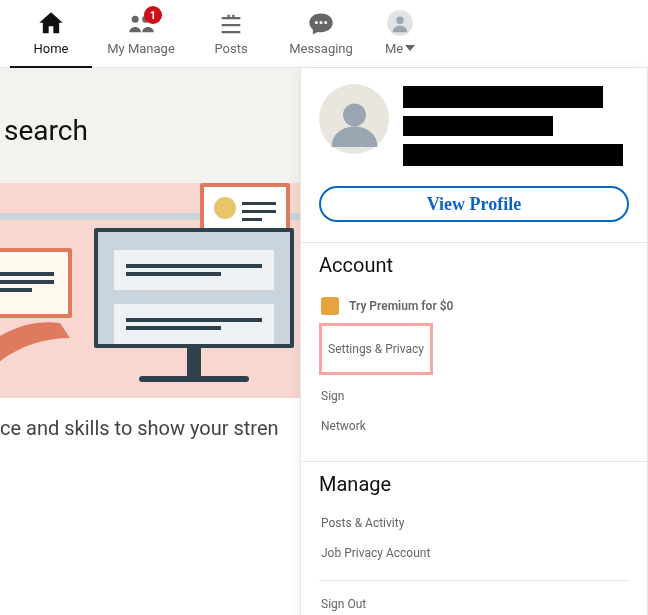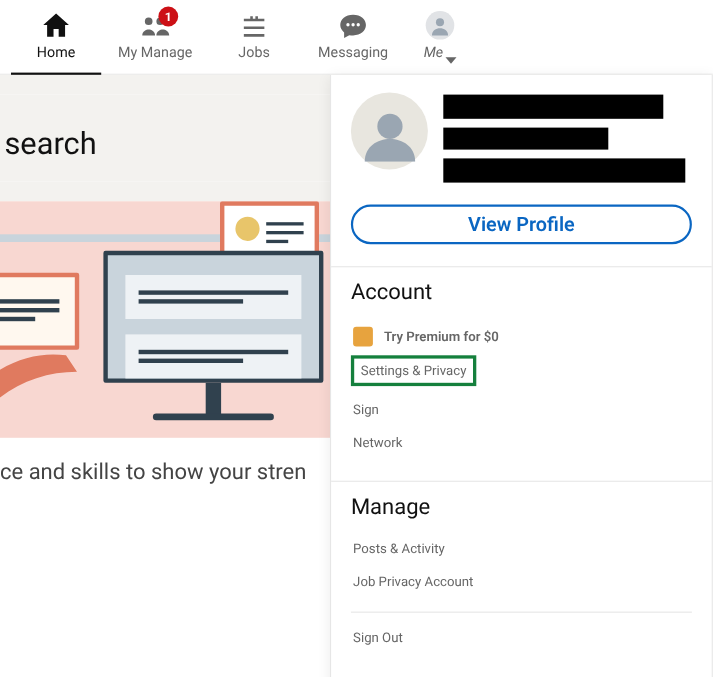--- a/index.html
+++ b/index.html
@@ -34,21 +34,21 @@
     }
     .badge {
       position:absolute; top:-2px; left:48px;
       background:#cc1016; color:#fff; font-size:11px; font-weight:700;
       border-radius:50%; width:18px; height:18px; display:flex; align-items:center; justify-content:center;
     }
     .nav-avatar {
       width:26px; height:26px; border-radius:50%; background:#e1e3e6;
       display:flex; align-items:center; justify-content:center; margin-bottom:2px;
     }
-    .nav-me-row { display:flex; align-items:flex-end; gap:2px;font-style:italic; }
+    .nav-me-row { display:flex; align-items:center; gap:2px; }
     .caret-down { width:0; height:0; border-left:5px solid transparent; border-right:5px solid transparent; border-top:6px solid #666; }
 
     
     .bg-band-1 {
       background:#f3f2ef;
       padding:28px 0 18px 4px;
       font-size:28px; font-weight:400; color:#111;
     }
     .bg-band-2 { background:#f3f2ef; height:18px; }
     .illustration {
@@ -83,36 +83,36 @@
     .red-bar { background:#000; }
     .red-bar.b1 { width:200px; height:22px; }
     .red-bar.b2 { width:150px; height:20px; }
     .red-bar.b3 { width:220px; height:22px; }
 
     .view-profile {
       margin:10px 18px 0;
       border:2px solid #0a66c2; color:#0a66c2; background:#fff;
       border-radius:22px; height:36px;
       display:flex; align-items:center; justify-content:center;
-      font-size:18px; font-weight:600; cursor:pointer;
+      font-size:18px; font-weight:600; cursor:pointer;font-family:Liberation Serif, serif;
     }
 
     .section {
       border-top:1px solid #e6e6e6;
       margin-top:20px; padding:10px 18px 0;
     }
     .section h3 {
       font-size:20px; font-weight:400; color:#111; margin-bottom:12px;
     }
     .menu-link {
       display:flex; align-items:center; gap:10px;
       font-size:12px; color:#666; padding:8px 2px; cursor:pointer;
     }
     .menu-link.highlight {
-      border:3px solid #15803d; padding:4px 6px; margin-bottom:6px; width:fit-content;
+      border:3px solid #fca5a5; padding:16px 6px; margin-bottom:6px; width:fit-content;
     }
     .premium-icon {
       width:18px; height:18px; background:#e7a33e; border-radius:3px; flex-shrink:0;
     }
     .premium-label { font-weight:600; }
     .signout-sep {
       border-top:1px solid #e6e6e6; margin:12px 0 0;
     }
 
     
@@ -168,21 +168,21 @@
     <span class="nav-label">My Manage</span>
     <span class="badge">1</span>
   </div>
 
   <div class="nav-item">
     <span class="nav-icon">
       <svg width="28" height="28" viewBox="0 0 24 24">
           <path fill="#666" d="M9 4h6v2h5v14H4V6h5V4zm2 0v2h2V4h-2zM4 8v4h16V8H4zm0 6v4h16v-4H4z"></path>
         </svg>
     </span>
-    <span class="nav-label">Jobs</span>
+    <span class="nav-label">Posts</span>
   </div>
 
   <div class="nav-item">
     <span class="nav-icon">
       <svg width="30" height="28" viewBox="0 0 24 24">
           <path fill="#666" d="M12 3C6 3 2 6.5 2 11c0 2.3 1.2 4.3 3 5.7V21l4-2.2c.9.2 2 .2 3 .2 6 0 10-3.5 10-8S18 3 12 3zm-4 9a1.3 1.3 0 1 1 0-2.6A1.3 1.3 0 0 1 8 12zm4 0a1.3 1.3 0 1 1 0-2.6A1.3 1.3 0 0 1 12 12zm4 0a1.3 1.3 0 1 1 0-2.6A1.3 1.3 0 0 1 16 12z"></path>
         </svg>
     </span>
     <span class="nav-label">Messaging</span>
   </div>

